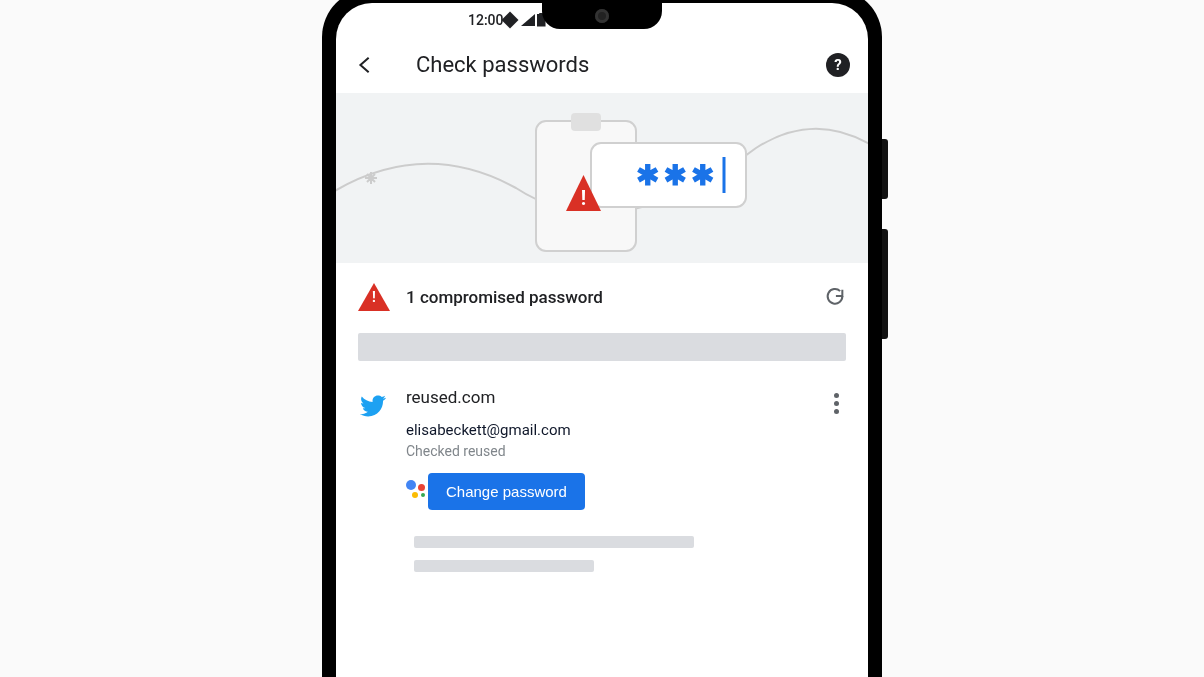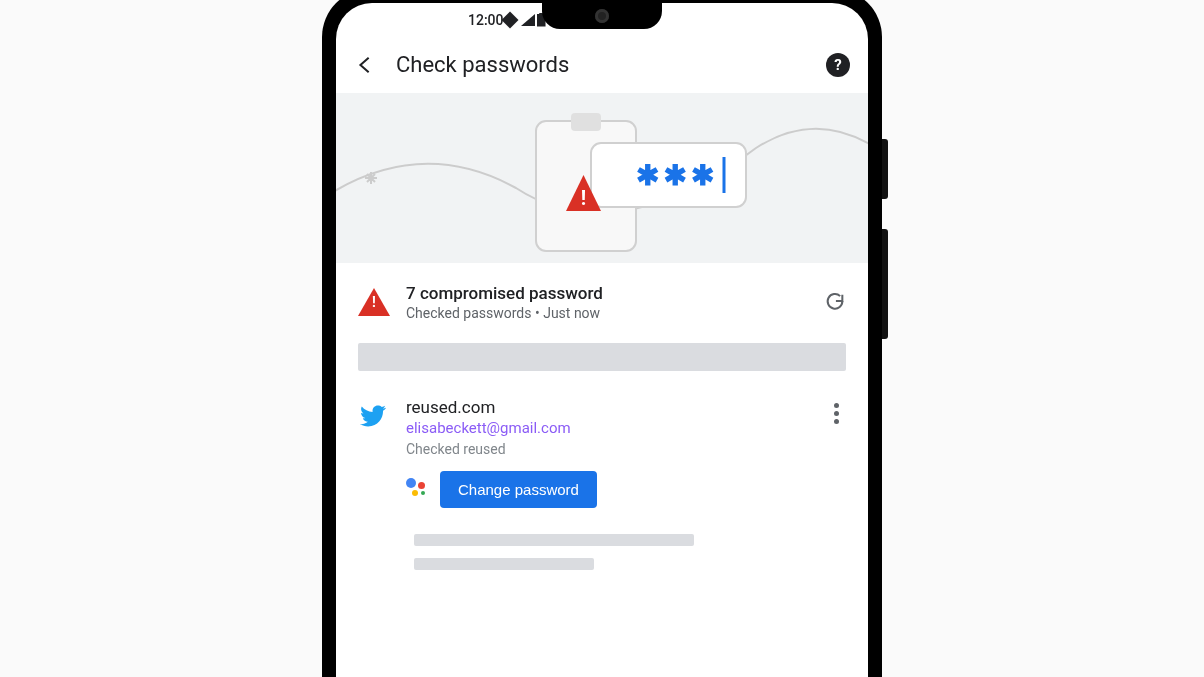--- a/index.html
+++ b/index.html
@@ -91,21 +91,21 @@
   .wifi-diamond{
     width:12px;height:12px;background:#202124;
     transform: rotate(45deg);
     margin-right:3px;
   }
   .app-bar {
     height: 56px;
     display: flex;
     align-items: center;
     padding: 0 18px;
-    gap: 20px;
+    gap: 40px;
   }
   .back-arrow {
     width: 22px; height: 22px;
     display:flex;align-items:center;justify-content:center;
     color:#202124;
     cursor:pointer;
   }
   .title {
     flex: 1;
     font-size: 22px;
@@ -170,30 +170,30 @@
   }
   .twitter-icon{
     width:30px;height:30px;
     display:flex;align-items:center;justify-content:center;
     color:#1da1f2;
     flex-shrink:0;
     margin-top:4px;
   }
   .entry-body{ flex:1; }
   .site {font-size:17px;color:#202124;}
-  .email{font-size:15px;color:#8b5cf6;margin-top:2px;}
+  .email{font-size:15px;color:#0f172a;margin-top:14px;}
   .sub{font-size:14px;color:#80868b;margin-top:4px;}
   .more-btn{
     width:20px;flex-shrink:0;
     display:flex;flex-direction:column;align-items:center;gap:3px;
     padding-top:6px;cursor:pointer;
   }
   .more-btn span{width:5px;height:5px;background:#5f6368;border-radius:50%;}
   .action-row{
-    display:flex;align-items:center;gap:12px;margin-top:14px;
+    display:flex;align-items:center;margin-top:14px;
   }
   .assistant-icon{
     width:22px;height:22px;position:relative;
   }
   .assistant-icon .d{position:absolute;border-radius:50%;}
   .d1{width:10px;height:10px;background:#4285f4;left:0;top:0;}
   .d2{width:7px;height:7px;background:#ea4335;left:12px;top:4px;}
   .d3{width:6px;height:6px;background:#fbbc04;left:6px;top:12px;}
   .d4{width:4px;height:4px;background:#34a853;left:15px;top:13px;}
   .change-btn{
@@ -254,22 +254,21 @@
         <line x1="388" y1="64" x2="388" y2="100" stroke="#1a73e8" stroke-width="3"></line>
 
         <polygon points="265,118 230,118 247.5,82" fill="#d93025"></polygon>
         <text x="247.5" y="112" fill="#fff" font-size="20" font-weight="700" text-anchor="middle">!</text>
       </svg>
     </div>
 
     <div class="card-row">
       <div class="warn-tri"></div>
       <div class="card-text">
-        <div class="card-title">7 compromised password</div>
-        <div class="card-sub">Checked passwords • Just now</div>
+        <div class="card-title">1 compromised password</div>
       </div>
       <div class="refresh-btn">
         <svg viewBox="0 0 24 24" width="22" height="22" fill="none" stroke="#5f6368" stroke-width="2.2">
           <path d="M20 11 A8 8 0 1 1 17.6 5.6"></path>
           <path d="M20 4 V11 H13"></path>
         </svg>
       </div>
     </div>
 
     <div class="skeleton-block"></div>

